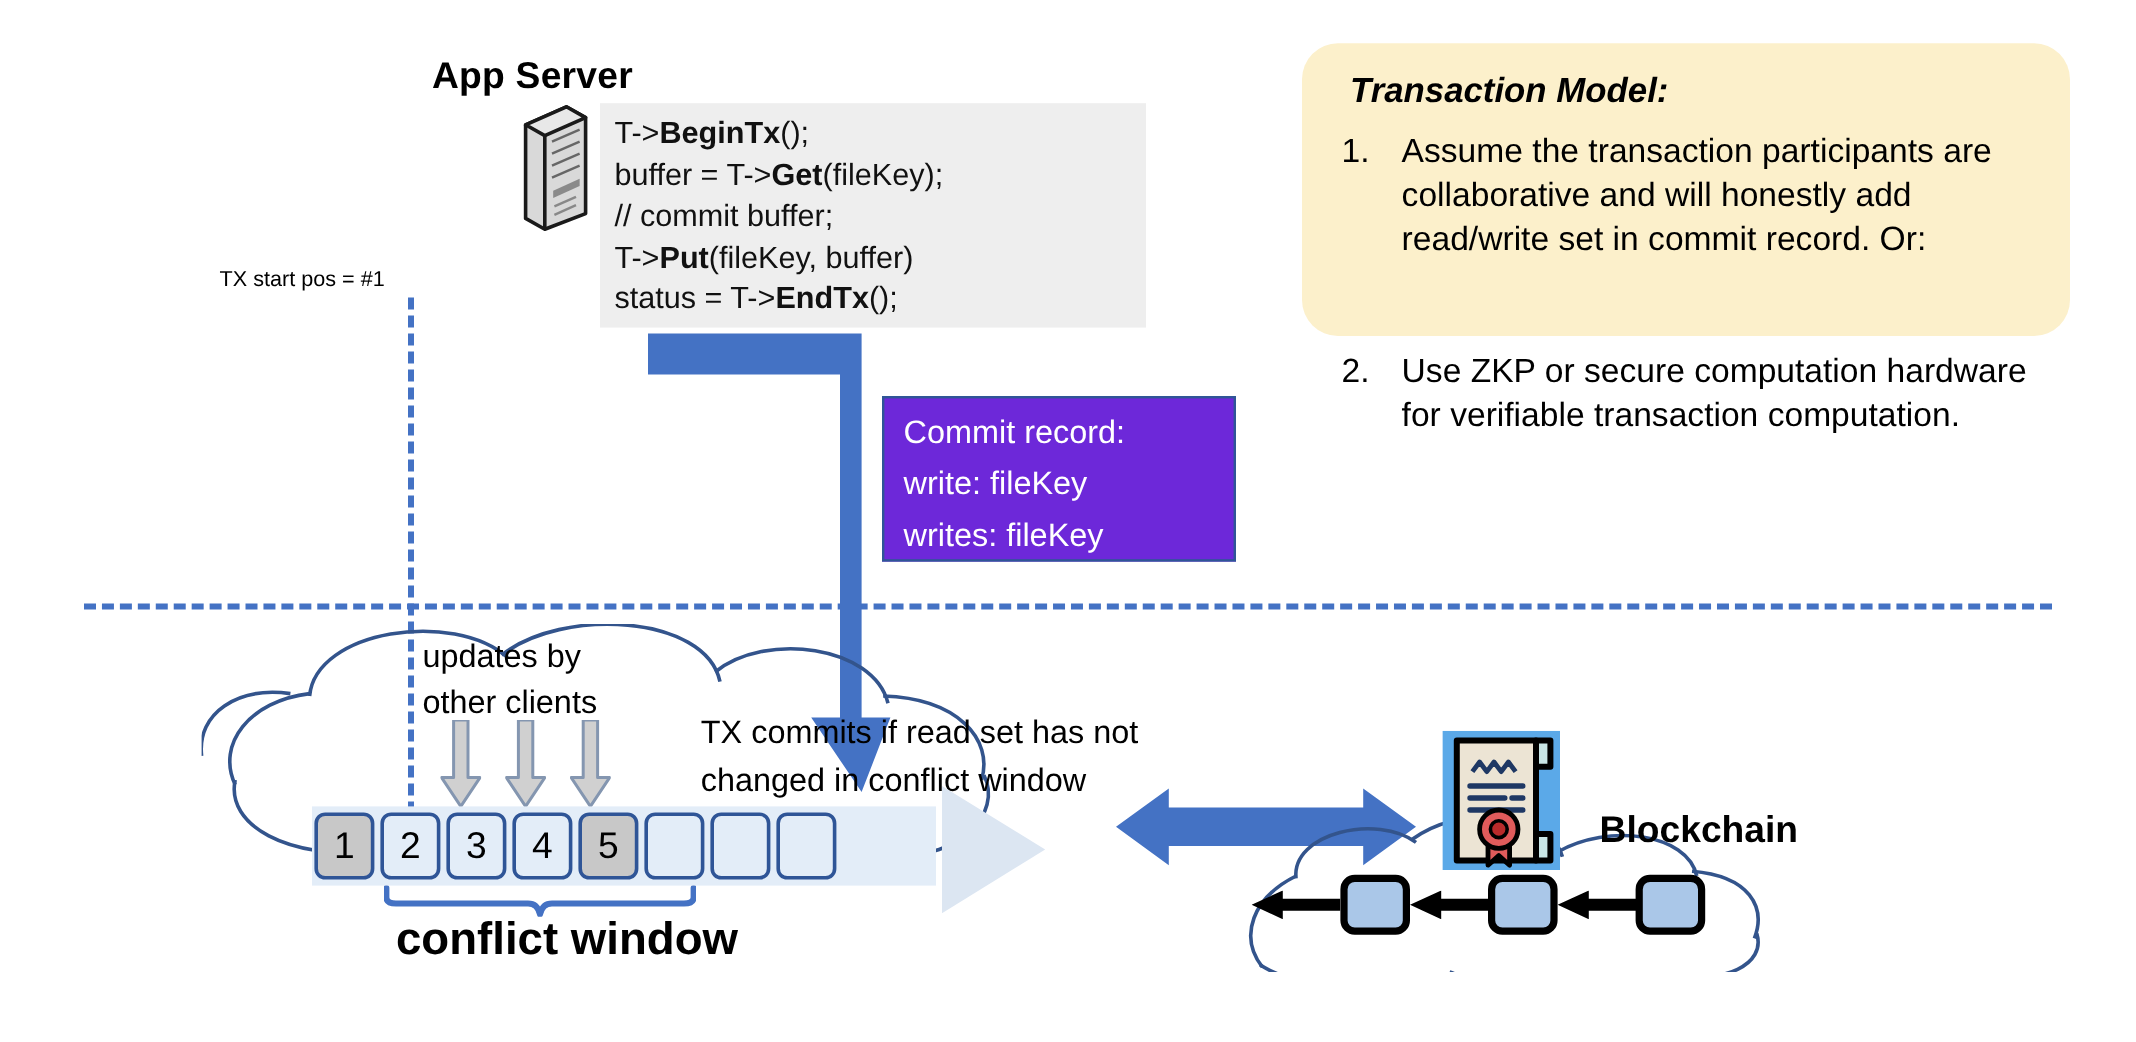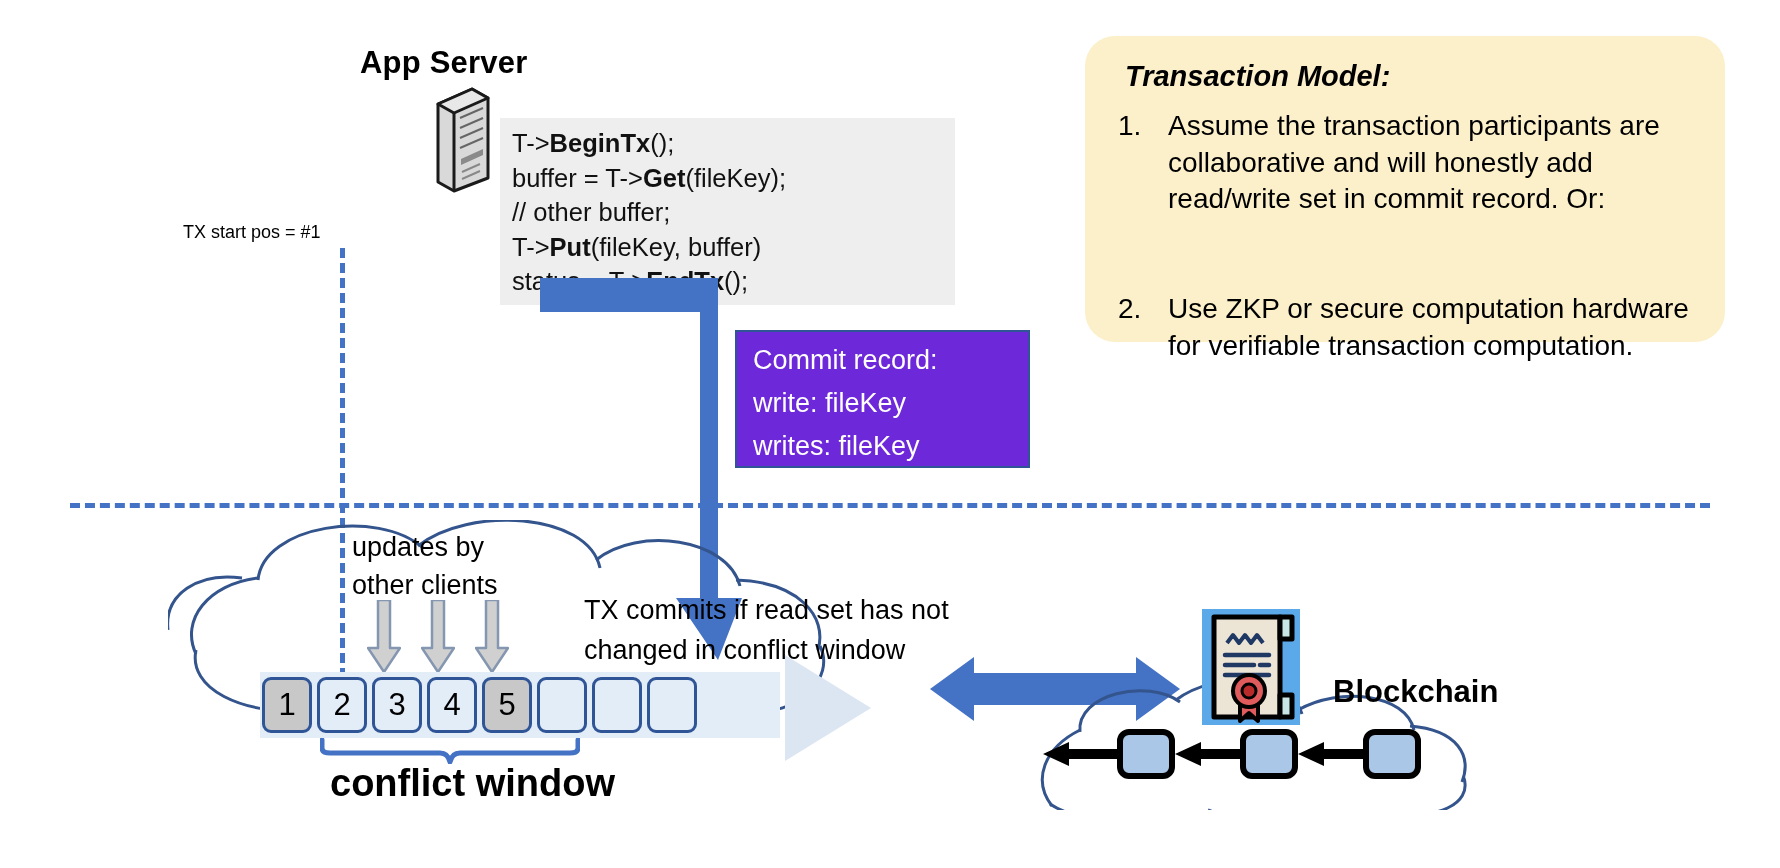--- a/index.html
+++ b/index.html
@@ -30,21 +30,20 @@
 
   
   #server-icon { left: 432px; top: 86px; width: 62px; height: 108px; }
 
   
   #code-block {
     left: 500px; top: 86px;
     width: 455px; height: 187px;
     background: #eeeeee;
     padding: 8px 0 0 12px;
-    margin-top: 32px;
   }
   .code-line {
     font-size: 25.5px;
     line-height: 34.5px;
     white-space: pre;
     color: #111;
   }
   .code-line b { font-weight: bold; }
 
   
@@ -79,21 +78,21 @@
   .commit-line {
     color: #ffffff;
     font-size: 27px;
     line-height: 43px;
     white-space: nowrap;
   }
 
   
   #tx-model-box {
     left: 1085px; top: 36px;
-    width: 640px; height: 306px;
+    width: 640px; height: 244px;
     background: #fcf0cb;
     border-radius: 30px;
   }
   #tx-model-title {
     position: absolute; left: 40px; top: 24px;
     font-size: 29px; font-weight: bold; font-style: italic;
     white-space: nowrap;
   }
   .tx-model-item {
     position: absolute; left: 33px;
@@ -218,21 +217,21 @@
       <g stroke="#888" stroke-width="2" fill="none">
         <line x1="30" y1="86" x2="48" y2="78"></line>
         <line x1="30" y1="93" x2="48" y2="85"></line>
       </g>
     </svg>
   </div>
 
   <div class="abs" id="code-block">
     <div class="code-line"><span>T-&gt;</span><b>BeginTx</b><span>();</span></div>
     <div class="code-line"><span>buffer = T-&gt;</span><b>Get</b><span>(fileKey);</span></div>
-    <div class="code-line"><span>// other buffer;</span><b></b><span></span></div>
+    <div class="code-line"><span>// commit buffer;</span><b></b><span></span></div>
     <div class="code-line"><span>T-&gt;</span><b>Put</b><span>(fileKey, buffer)</span></div>
     <div class="code-line"><span>status = T-&gt;</span><b>EndTx</b><span>();</span></div>
   </div>
 
   <div class="abs" id="tx-start-label">TX start pos = #1</div>
   <div class="abs" id="tx-start-line"></div>
 
   <div class="abs" id="commit-arrow">
     <svg viewBox="0 0 210 400" width="210" height="400">
       <path d="M0,10 L0,44 L160,44 L160,330 L136,330 L178,392 L202,330 L178,330 L178,10 Z" fill="#4472c4"></path>

